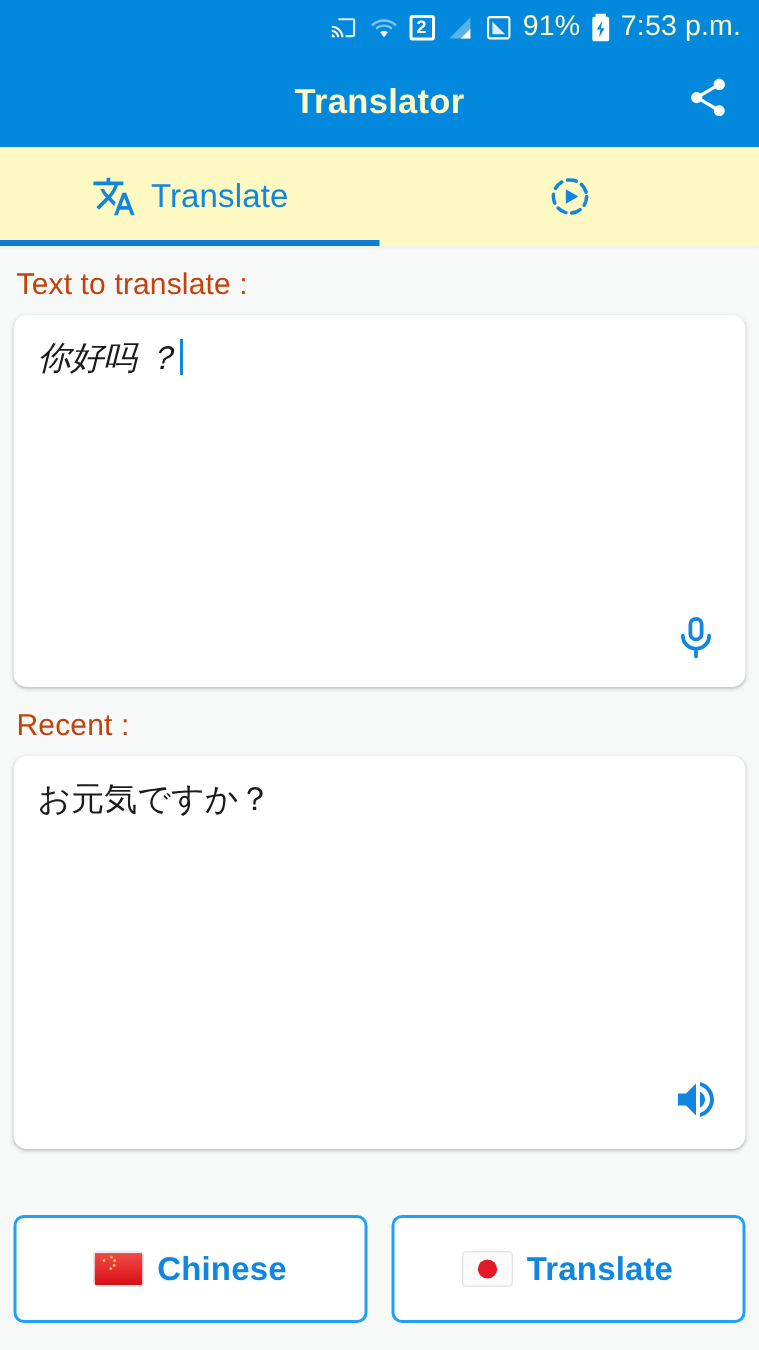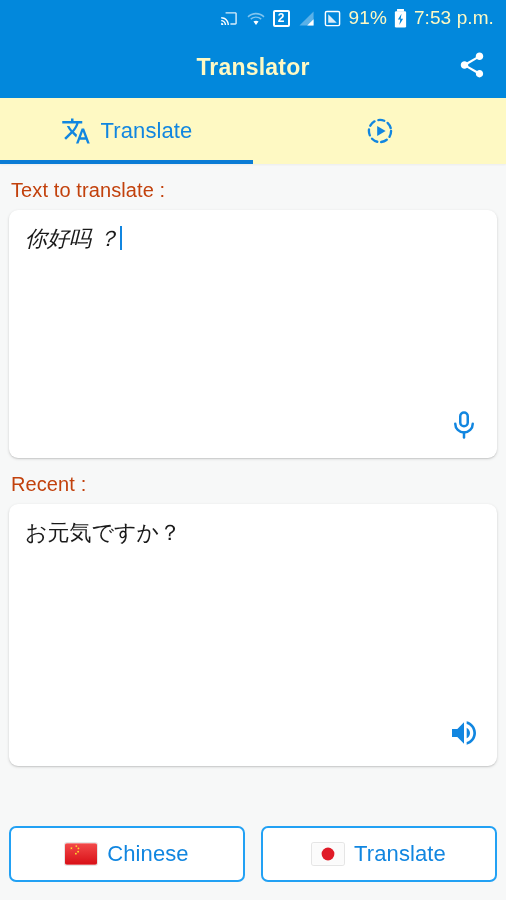--- a/index.html
+++ b/index.html
@@ -178,29 +178,30 @@
 
   
   .lang-row {
     display: flex;
     gap: 16px;
     padding: 20px 9px 18px 9px;
     flex: 0 0 auto;
   }
   .lang-btn {
     flex: 1 1 50%;
-    height: 56px;
+    height: 72px;
     background: #ffffff;
     border: 2px solid #22a1f4;
     border-radius: 7px;
     display: flex;
     align-items: center;
     justify-content: center;
     gap: 10px;
     cursor: pointer;
+    font-weight: bold;
   }
   .lang-name {
     color: #1186e0;
     font-size: 22px;
     letter-spacing: .1px;
   }
   .flag {
     width: 32px;
     height: 22px;
     border-radius: 2px;

